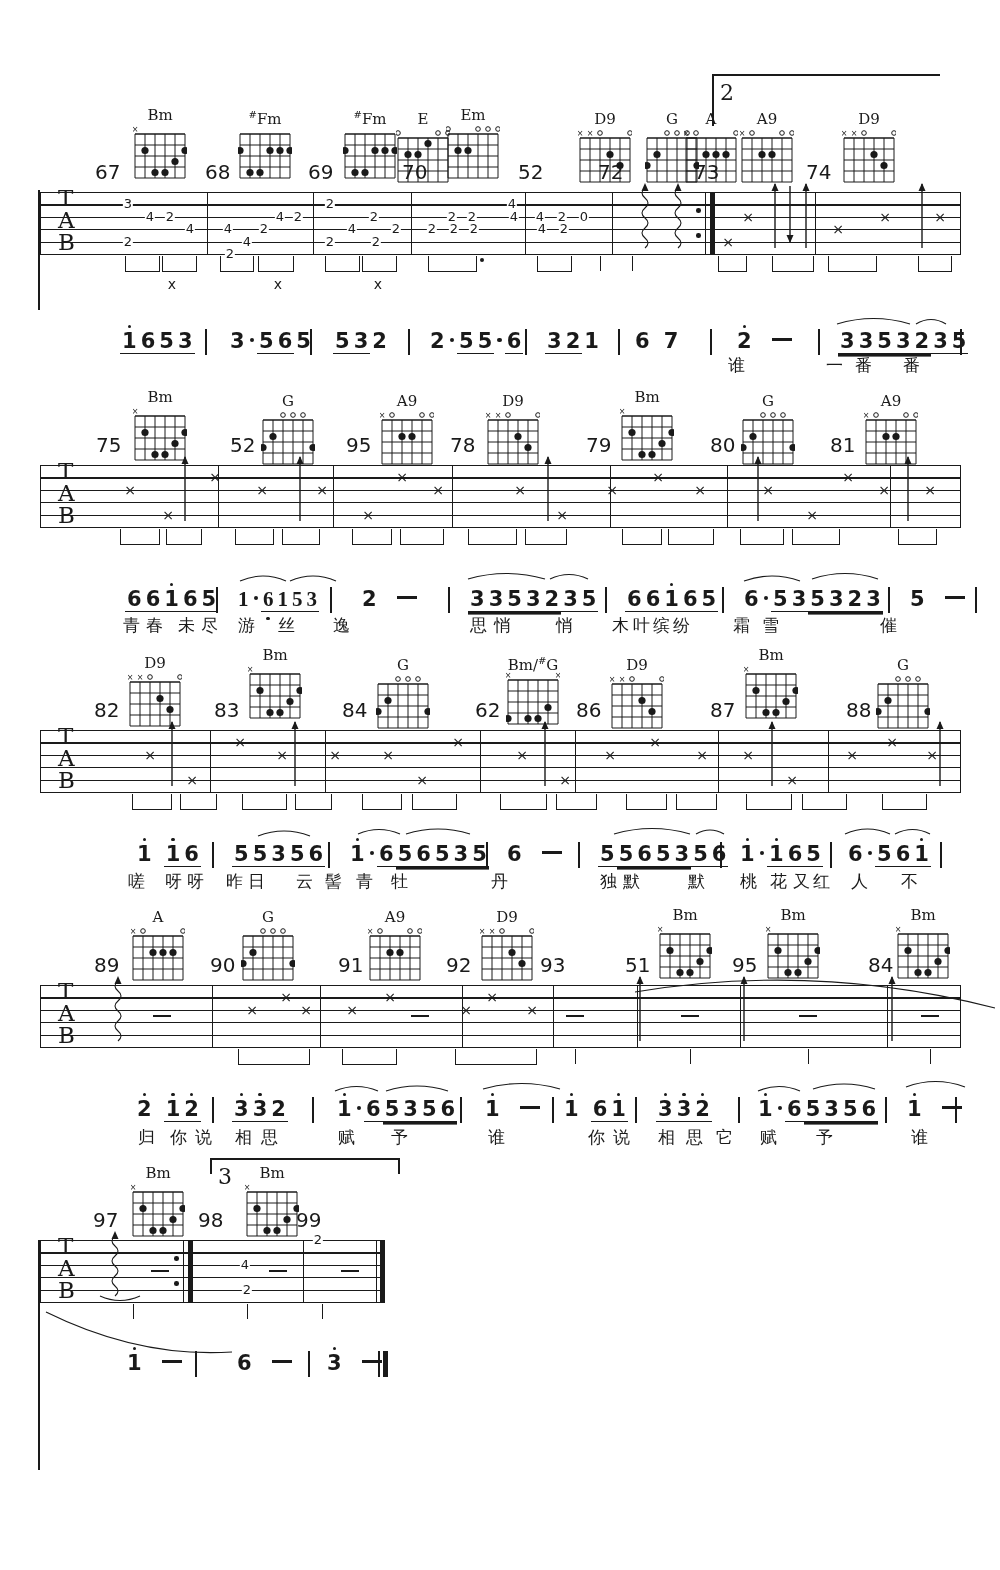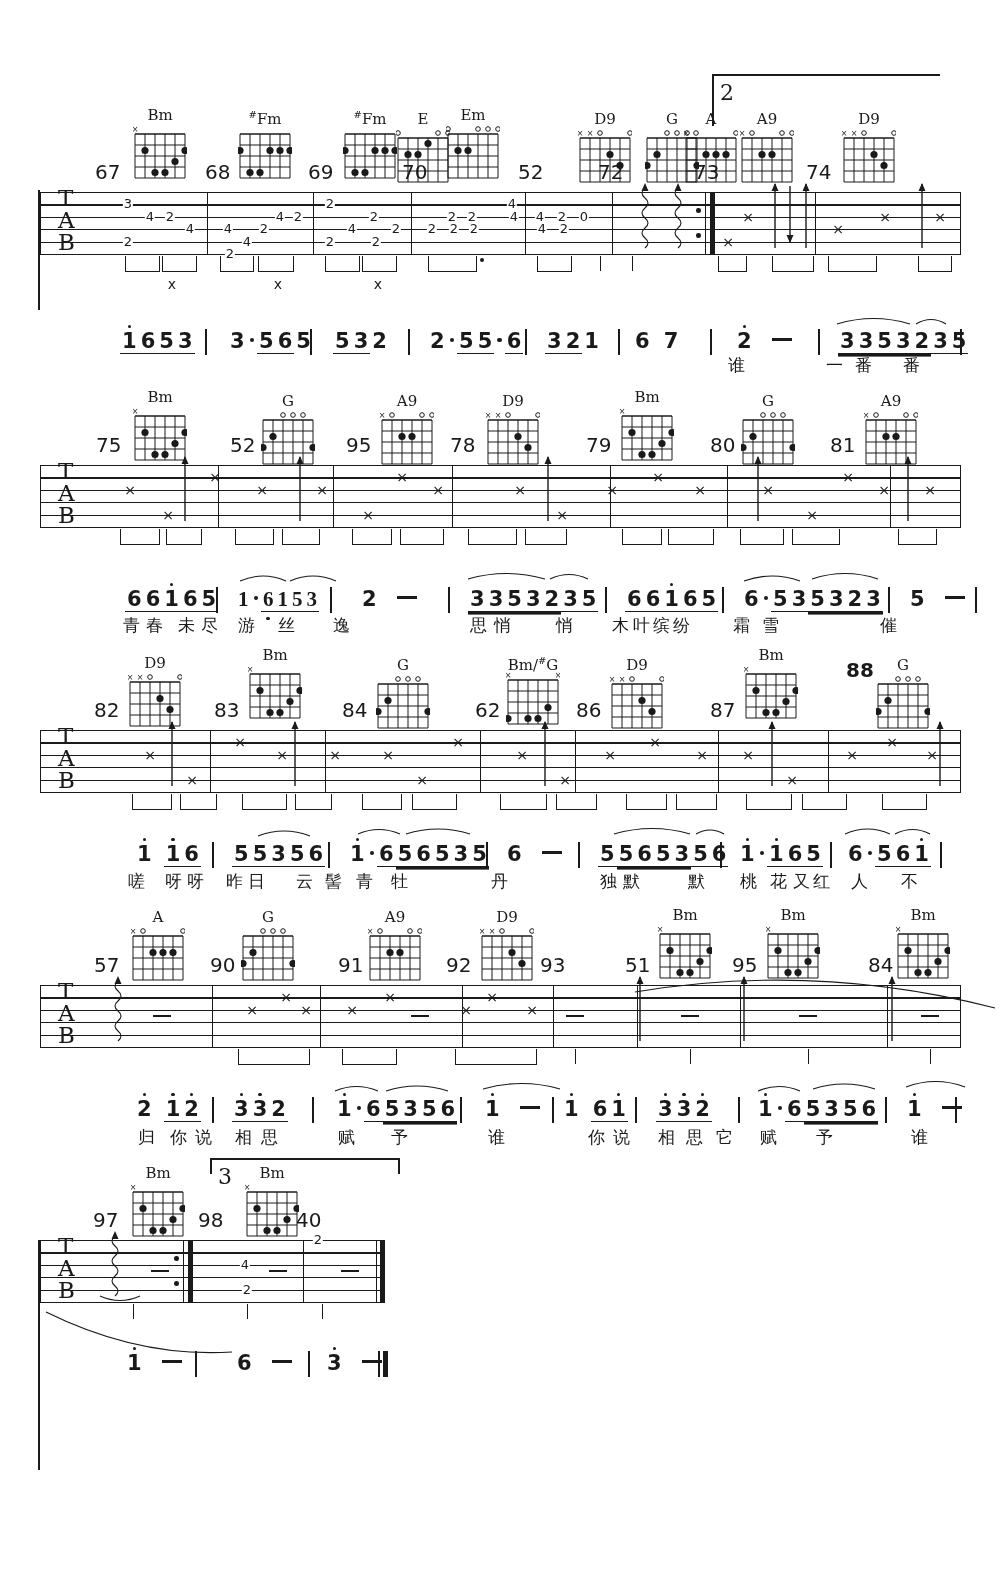--- a/index.html
+++ b/index.html
@@ -634,21 +634,21 @@
     <div class="barline" style="left: 960px; top: 730px; height: 63.4px;"></div>
     <span class="clef" style="left: 58px; top: 725px;">T</span>
     <span class="clef" style="left: 58px; top: 747px;">A</span>
     <span class="clef" style="left: 58px; top: 769px;">B</span>
     <span class="mnum" style="left: 94px; top: 700px;">82</span>
     <span class="mnum" style="left: 214px; top: 700px;">83</span>
     <span class="mnum" style="left: 342px; top: 700px;">84</span>
     <span class="mnum" style="left: 475px; top: 700px;">62</span>
     <span class="mnum" style="left: 576px; top: 700px;">86</span>
     <span class="mnum" style="left: 710px; top: 700px;">87</span>
-    <span class="mnum" style="left: 846px; top: 660px; font-weight: bold;">88</span>
+    <span class="mnum" style="left: 846px; top: 700px;">88</span>
     <div class="chord" style="left: 128px; top: 654px;"><div class="chordname">D9</div><svg width="54" height="56" viewBox="0 0 54 56">
         <line x1="2" x2="2" y1="10" y2="54" stroke="#1a1a1a" stroke-width="1"></line>
         <line x1="12" x2="12" y1="10" y2="54" stroke="#1a1a1a" stroke-width="1"></line>
         <line x1="22" x2="22" y1="10" y2="54" stroke="#1a1a1a" stroke-width="1"></line>
         <line x1="32" x2="32" y1="10" y2="54" stroke="#1a1a1a" stroke-width="1"></line>
         <line x1="42" x2="42" y1="10" y2="54" stroke="#1a1a1a" stroke-width="1"></line>
         <line x1="52" x2="52" y1="10" y2="54" stroke="#1a1a1a" stroke-width="1"></line>
         <line x1="2" x2="52" y1="10" y2="10" stroke="#1a1a1a" stroke-width="1.6"></line>
         <line x1="2" x2="52" y1="21" y2="21" stroke="#1a1a1a" stroke-width="1"></line>
         <line x1="2" x2="52" y1="32" y2="32" stroke="#1a1a1a" stroke-width="1"></line>
@@ -850,21 +850,21 @@
     <div class="barline" style="left: 320px; top: 985px; height: 63.4px;"></div>
     <div class="barline" style="left: 462px; top: 985px; height: 63.4px;"></div>
     <div class="barline" style="left: 553px; top: 985px; height: 63.4px;"></div>
     <div class="barline" style="left: 637px; top: 985px; height: 63.4px;"></div>
     <div class="barline" style="left: 740px; top: 985px; height: 63.4px;"></div>
     <div class="barline" style="left: 887px; top: 985px; height: 63.4px;"></div>
     <div class="barline" style="left: 960px; top: 985px; height: 63.4px;"></div>
     <span class="clef" style="left: 58px; top: 980px;">T</span>
     <span class="clef" style="left: 58px; top: 1002px;">A</span>
     <span class="clef" style="left: 58px; top: 1024px;">B</span>
-    <span class="mnum" style="left: 94px; top: 955px;">57</span>
+    <span class="mnum" style="left: 94px; top: 955px;">89</span>
     <span class="mnum" style="left: 210px; top: 955px;">90</span>
     <span class="mnum" style="left: 338px; top: 955px;">91</span>
     <span class="mnum" style="left: 446px; top: 955px;">92</span>
     <span class="mnum" style="left: 540px; top: 955px;">93</span>
     <span class="mnum" style="left: 625px; top: 955px;">51</span>
     <span class="mnum" style="left: 732px; top: 955px;">95</span>
     <span class="mnum" style="left: 868px; top: 955px;">84</span>
     <div class="chord" style="left: 131px; top: 908px;"><div class="chordname">A</div><svg width="54" height="56" viewBox="0 0 54 56">
         <line x1="2" x2="2" y1="10" y2="54" stroke="#1a1a1a" stroke-width="1"></line>
         <line x1="12" x2="12" y1="10" y2="54" stroke="#1a1a1a" stroke-width="1"></line>
@@ -1063,21 +1063,21 @@
     <div class="thickbar" style="left: 188px; top: 1240px; height: 63.4px;"></div>
     <div class="rdot" style="left: 174px; top: 1256.3px;"></div>
     <div class="rdot" style="left: 174px; top: 1281.1px;"></div>
     <div class="barline" style="left: 376px; top: 1240px; height: 63.4px;"></div>
     <div class="thickbar" style="left: 380px; top: 1240px; height: 63.4px;"></div>
     <span class="clef" style="left: 58px; top: 1235px;">T</span>
     <span class="clef" style="left: 58px; top: 1257px;">A</span>
     <span class="clef" style="left: 58px; top: 1279px;">B</span>
     <span class="mnum" style="left: 93px; top: 1210px;">97</span>
     <span class="mnum" style="left: 198px; top: 1210px;">98</span>
-    <span class="mnum" style="left: 296px; top: 1210px;">40</span>
+    <span class="mnum" style="left: 296px; top: 1210px;">99</span>
     <div class="chord" style="left: 131px; top: 1164px;"><div class="chordname">Bm</div><svg width="54" height="56" viewBox="0 0 54 56">
         <line x1="2" x2="2" y1="10" y2="54" stroke="#1a1a1a" stroke-width="1"></line>
         <line x1="12" x2="12" y1="10" y2="54" stroke="#1a1a1a" stroke-width="1"></line>
         <line x1="22" x2="22" y1="10" y2="54" stroke="#1a1a1a" stroke-width="1"></line>
         <line x1="32" x2="32" y1="10" y2="54" stroke="#1a1a1a" stroke-width="1"></line>
         <line x1="42" x2="42" y1="10" y2="54" stroke="#1a1a1a" stroke-width="1"></line>
         <line x1="52" x2="52" y1="10" y2="54" stroke="#1a1a1a" stroke-width="1"></line>
         <line x1="2" x2="52" y1="10" y2="10" stroke="#1a1a1a" stroke-width="1.6"></line>
         <line x1="2" x2="52" y1="21" y2="21" stroke="#1a1a1a" stroke-width="1"></line>
         <line x1="2" x2="52" y1="32" y2="32" stroke="#1a1a1a" stroke-width="1"></line>

